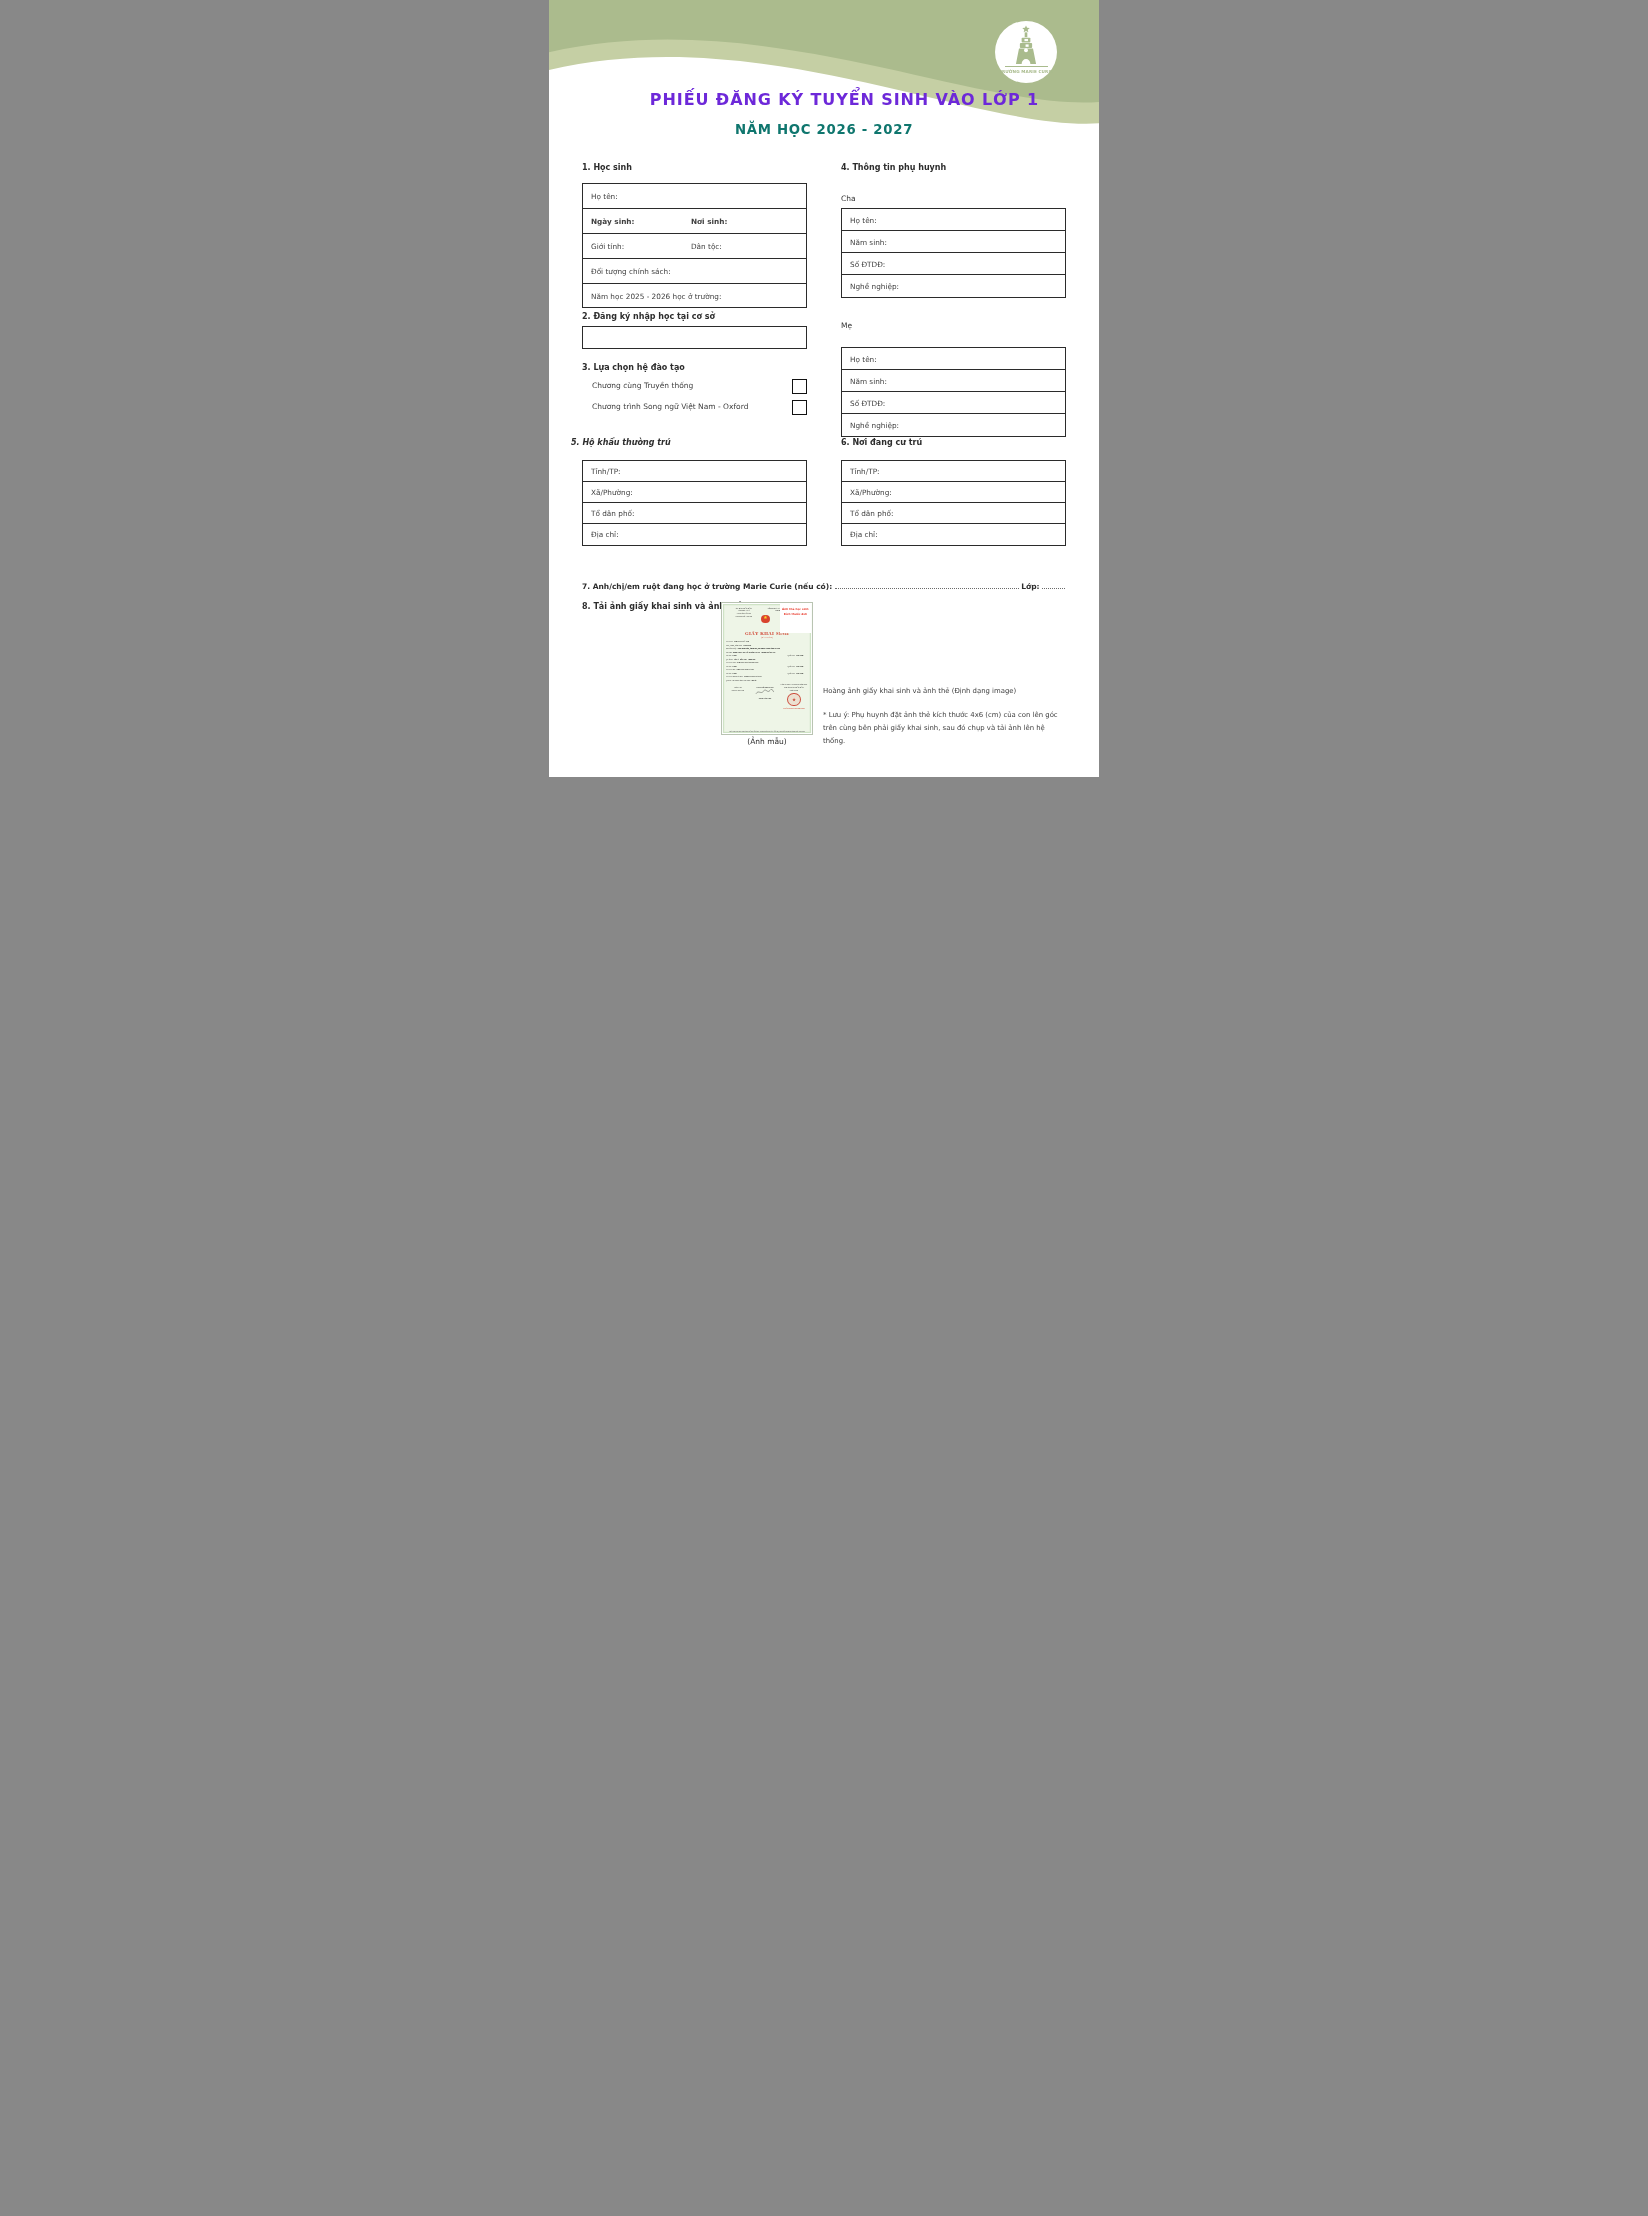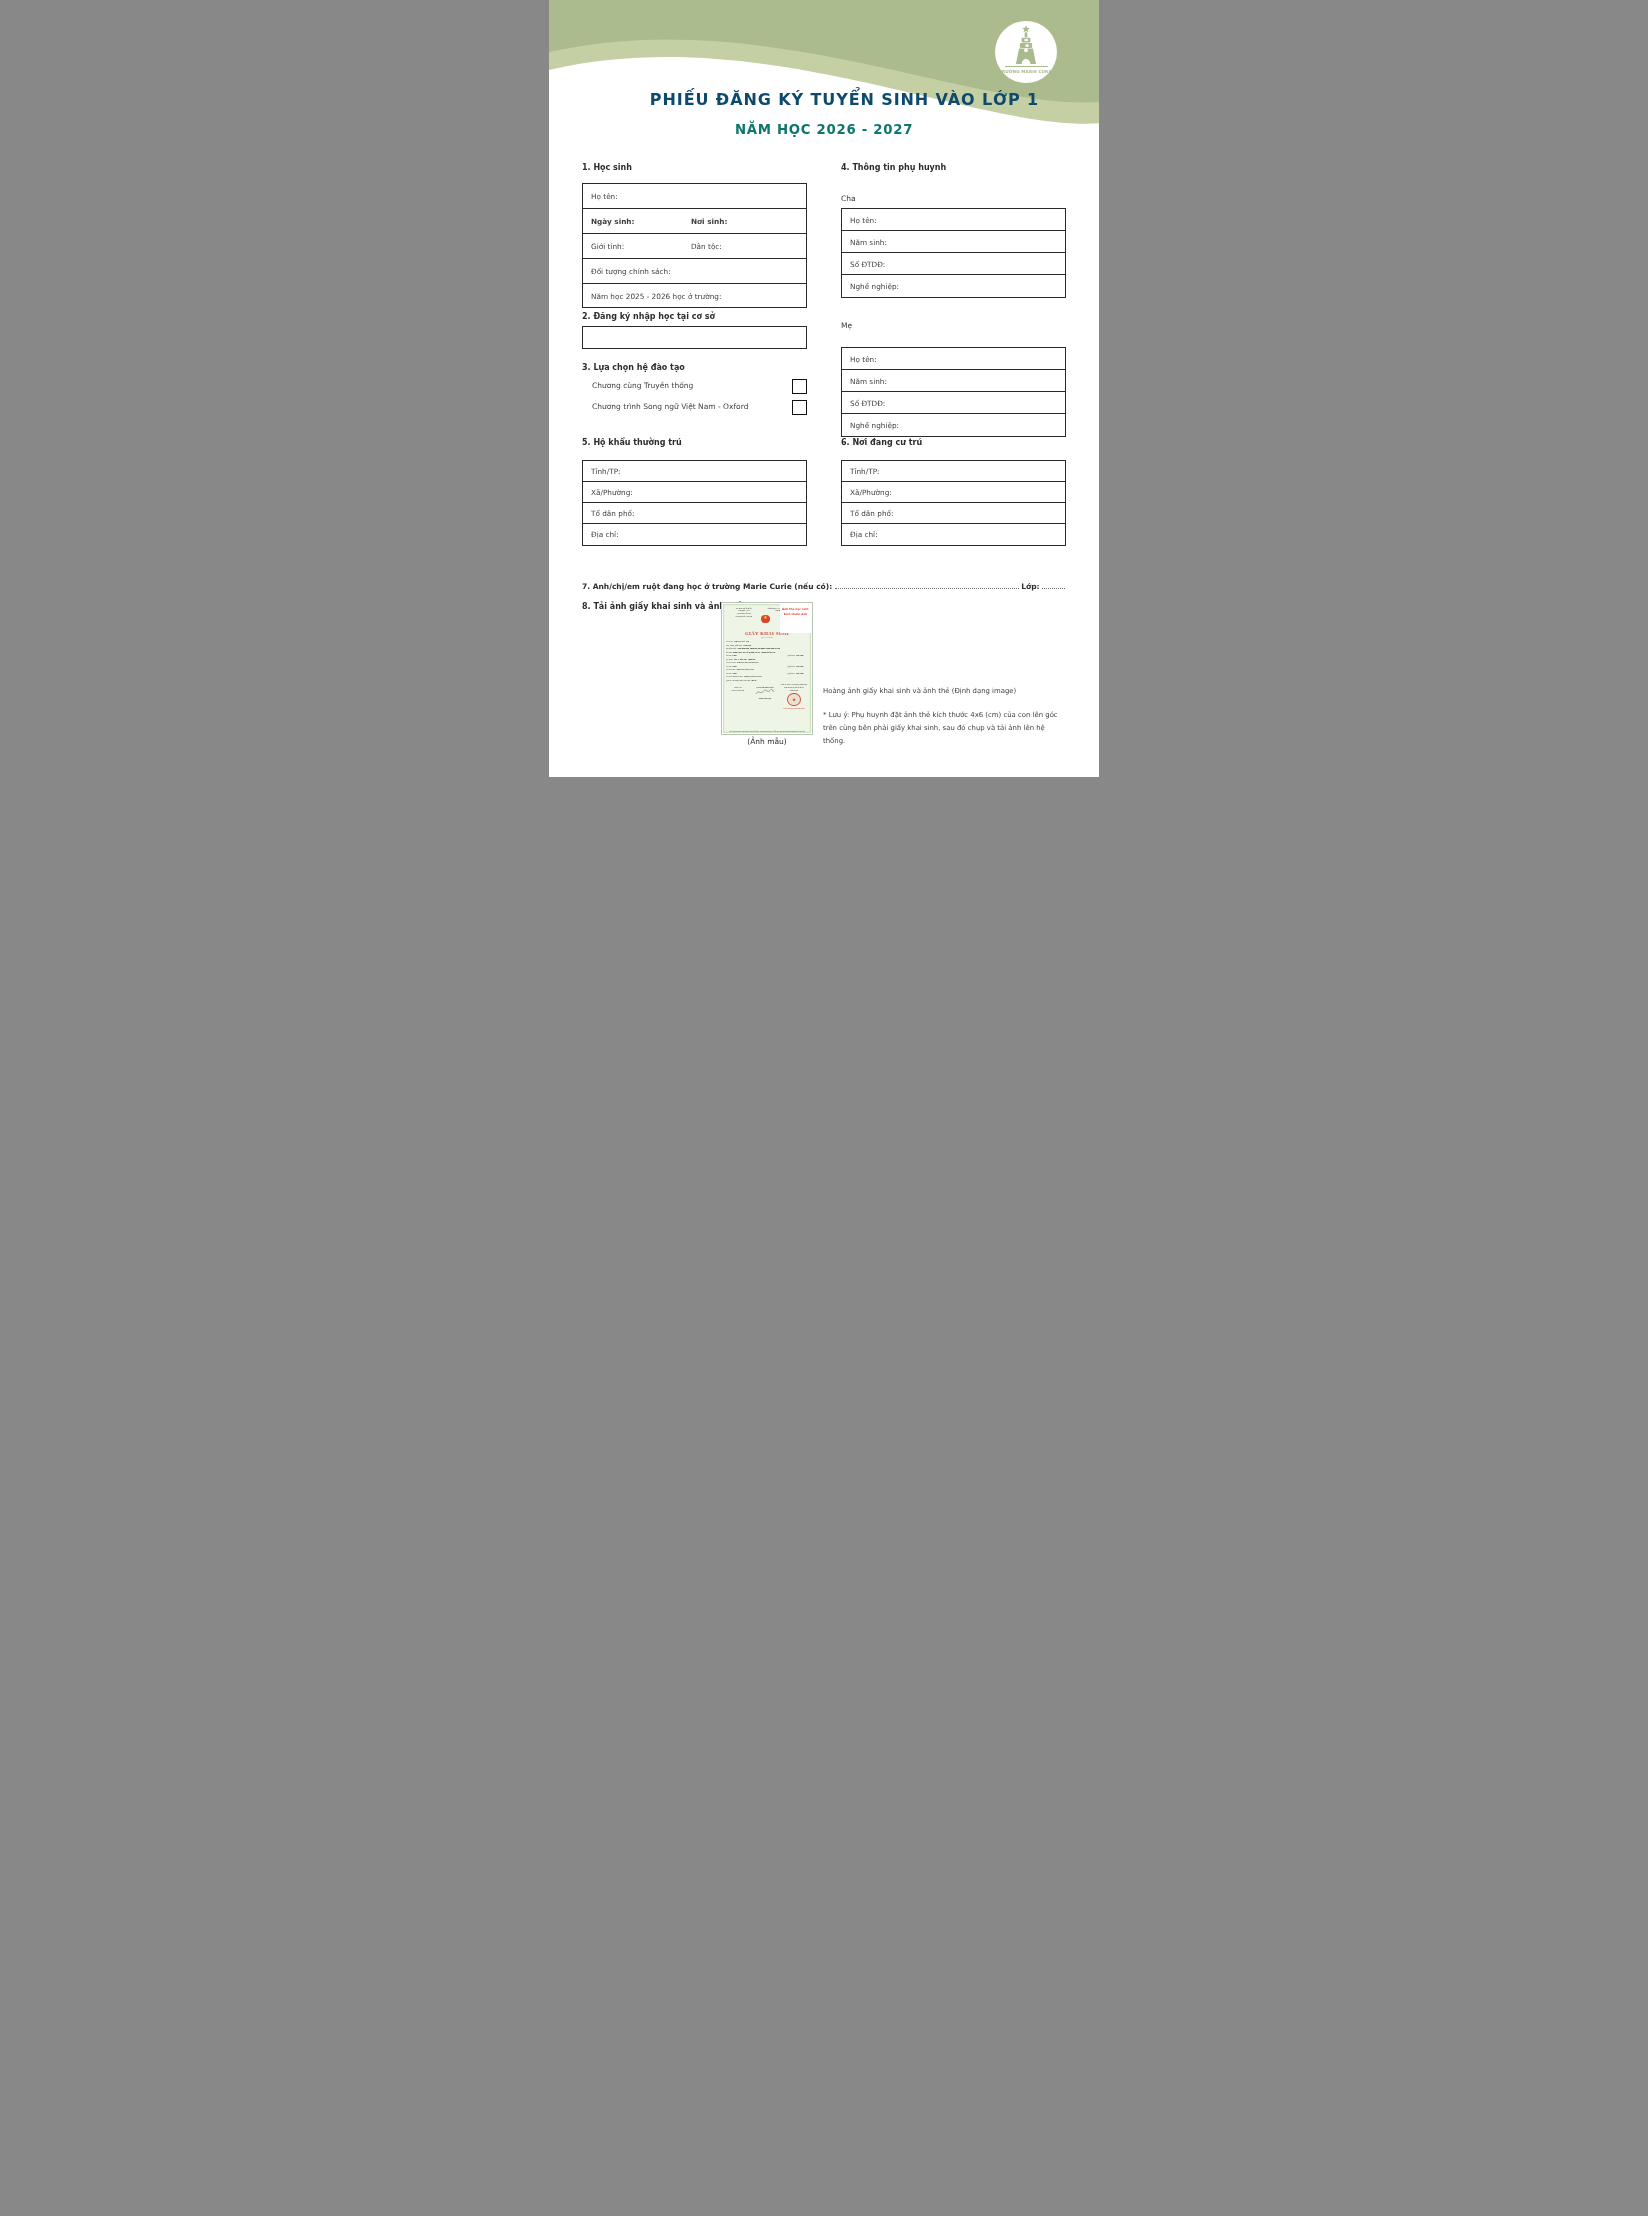--- a/index.html
+++ b/index.html
@@ -18,21 +18,21 @@
     position:absolute;left:446px;top:21px;width:62px;height:62px;
     background:#fff;border-radius:50%;
     display:flex;flex-direction:column;align-items:center;
   }
   .logo svg{margin-top:4px;}
   .logo-line{width:43px;height:0.9px;background:#a9bb8d;margin-top:0;}
   .logo-text{font-size:4.2px;font-weight:bold;color:#a9bb8d;margin-top:1.8px;letter-spacing:0.1px;white-space:nowrap;}
   
   .title1{
     position:absolute;left:0;top:90px;width:591px;text-align:center;
-    font-size:16px;font-weight:600;letter-spacing:0.9px;color:#0c4a6e;
+    font-size:16px;font-weight:600;letter-spacing:0.9px;color:#6d28d9;
   }
   .title2{
     position:absolute;left:0;top:122px;width:550px;text-align:center;
     font-size:13.3px;font-weight:600;letter-spacing:0.7px;color:#0f766e;
   }
   
   .sec-h{position:absolute;font-size:8px;font-weight:600;color:#2d2d2d;white-space:nowrap;}
   .sub-h{position:absolute;font-size:7.5px;color:#333;}
   .ftable{position:absolute;border:0.9px solid #2b2b2b;box-sizing:border-box;background:#fff;}
   .frow{position:relative;border-bottom:0.4px solid #2b2b2b;box-sizing:border-box;}
@@ -198,21 +198,21 @@
 
   <div class="sec-h" style="left:33px;top:312px;">2. Đăng ký nhập học tại cơ sở</div>
   <div class="emptybox" style="left:33px;top:326px;width:225px;height:23px;"></div>
 
   <div class="sec-h" style="left:33px;top:363px;">3. Lựa chọn hệ đào tạo</div>
   <div class="prog-item" style="left:43px;top:381px;">Chương cùng Truyền thống</div>
   <div class="checkbox" style="left:243px;top:379px;"></div>
   <div class="prog-item" style="left:43px;top:402px;">Chương trình Song ngữ Việt Nam - Oxford</div>
   <div class="checkbox" style="left:243px;top:400px;"></div>
 
-  <div class="sec-h" style="left:33px;top:438px;">5. Hộ khẩu thường trú</div>
+  <div class="sec-h" style="left:22px;top:438px;font-style:italic;">5. Hộ khẩu thường trú</div>
   <div class="ftable" style="left:33px;top:460px;width:225px;height:86px;">
     <div class="frow" style="height:21px;">
       <span class="lbl">Tỉnh/TP:</span>
     </div>
     <div class="frow" style="height:21px;">
       <span class="lbl">Xã/Phường:</span>
     </div>
     <div class="frow" style="height:21px;">
       <span class="lbl">Tổ dân phố:</span>
     </div>

